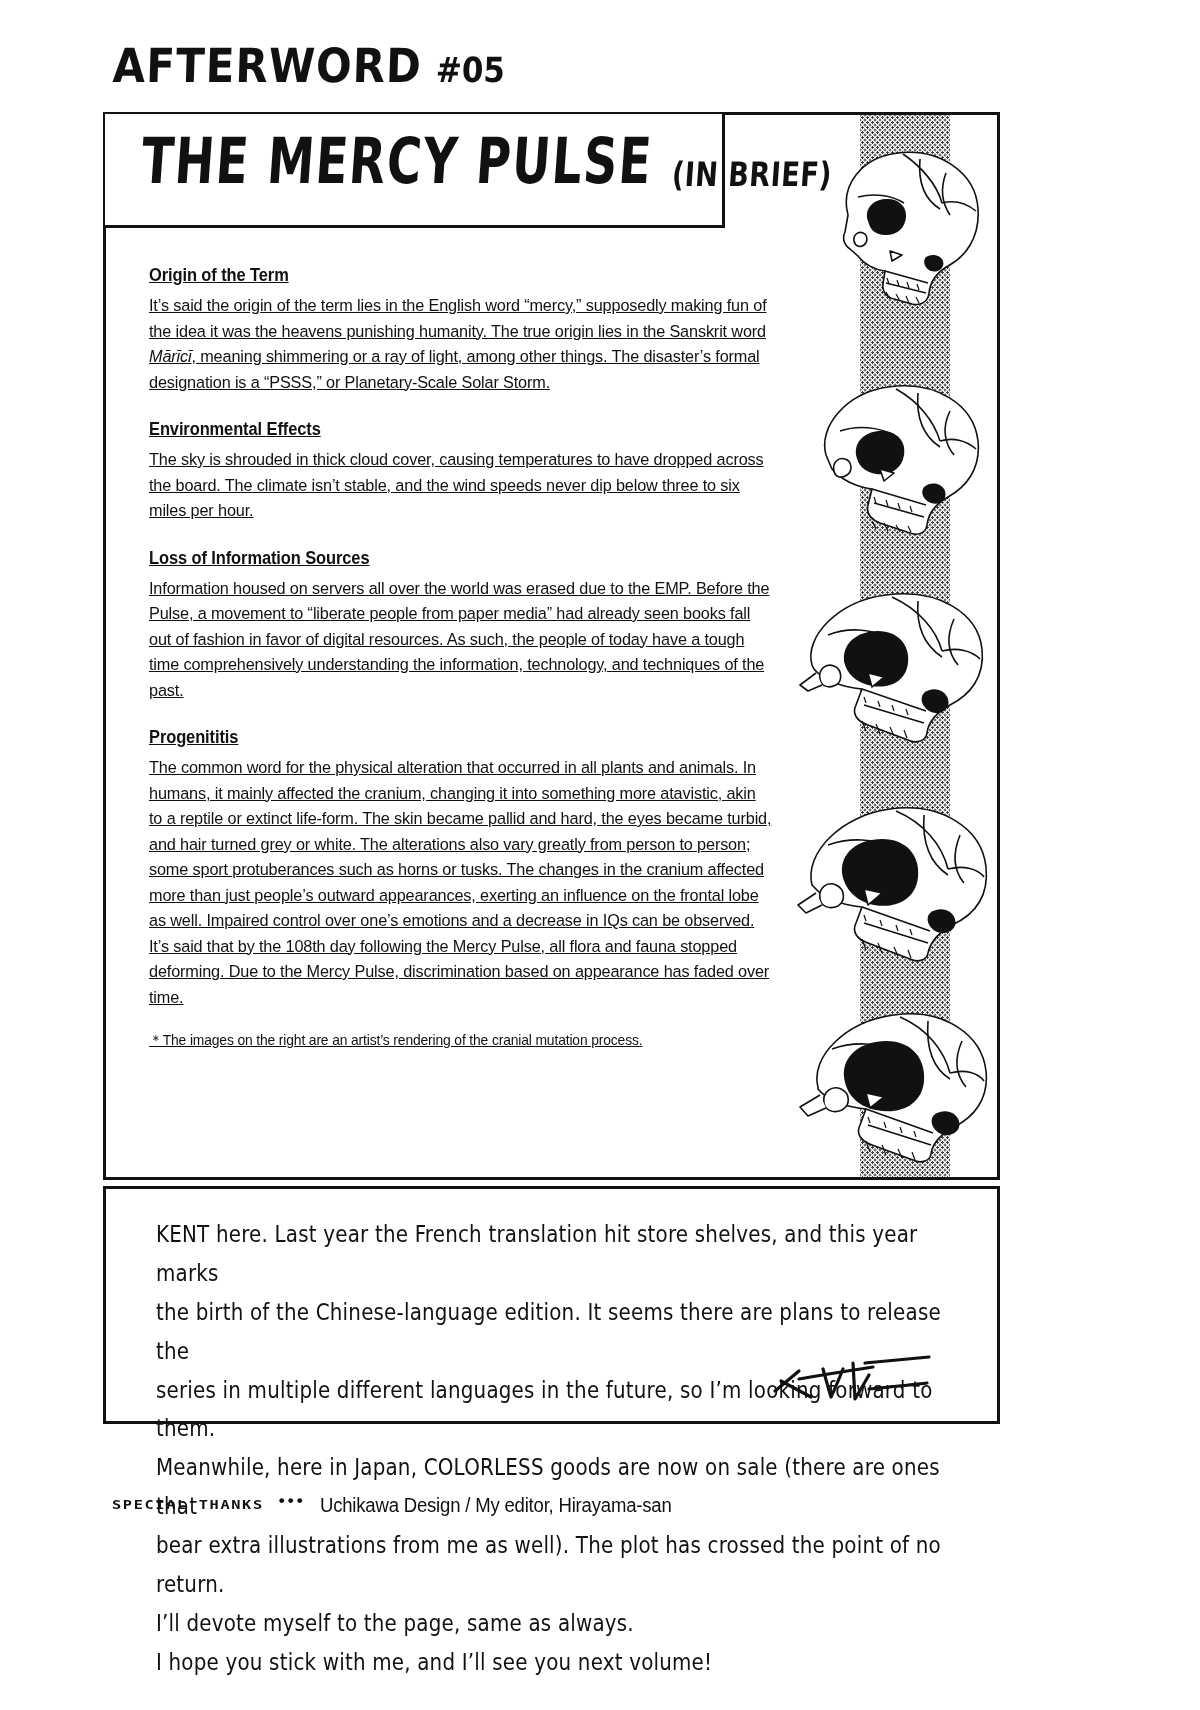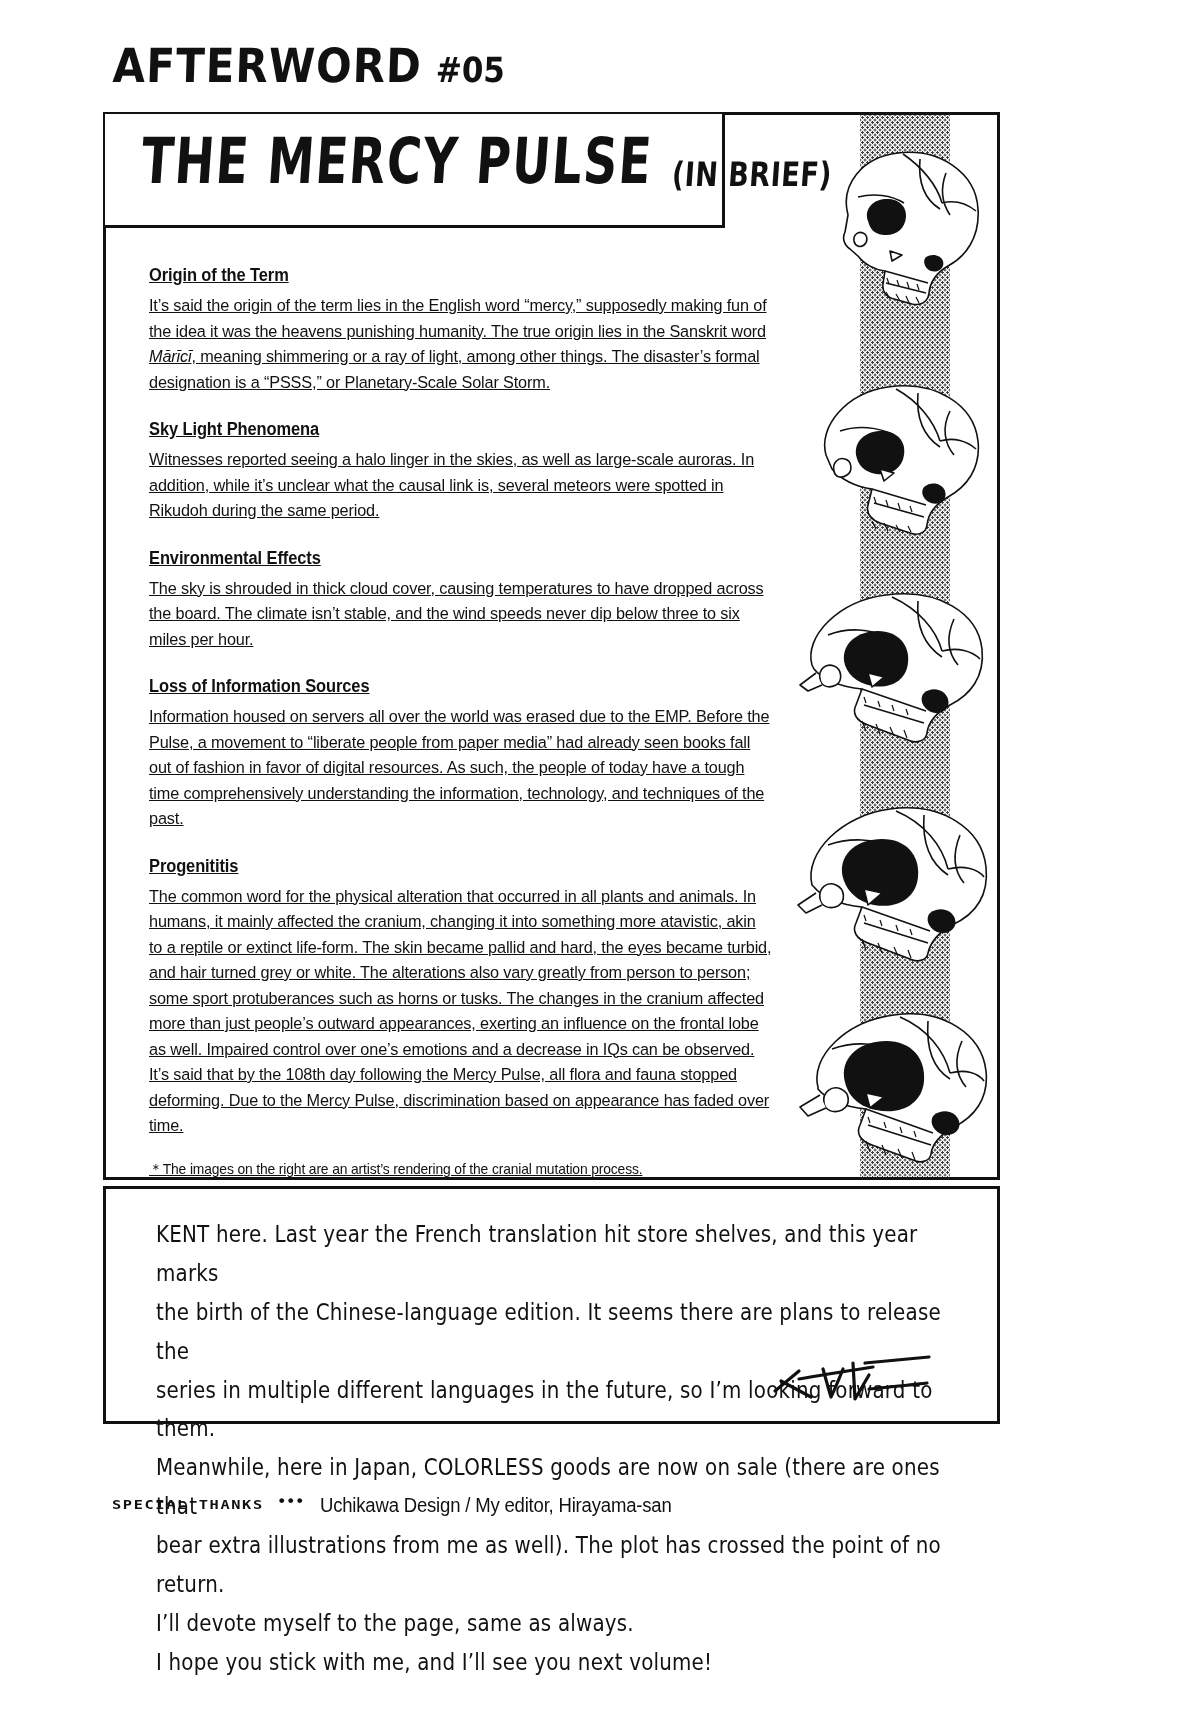--- a/index.html
+++ b/index.html
@@ -323,24 +323,20 @@
       </div>
     </div>
 
     <div class="article">
 
       <div class="sec">
         <h3 class="sec-h">Origin of the Term</h3>
         <p class="sec-p"><span>It’s said the origin of the term lies in the English word “mercy,” supposedly making fun of the idea it was the heavens punishing humanity. The true origin lies in the Sanskrit word </span><em>Mārīcī</em><span>, meaning shimmering or a ray of light, among other things. The disaster’s formal designation is a “PSSS,” or Planetary-Scale Solar Storm.</span></p>
       </div>
 
-      <div class="sec">
-        <h3 class="sec-h">Sky Light Phenomena</h3>
-        <p class="sec-p">Witnesses reported seeing a halo linger in the skies, as well as large-scale auroras. In addition, while it’s unclear what the causal link is, several meteors were spotted in Rikudoh during the same period.</p>
-      </div>
 
       <div class="sec">
         <h3 class="sec-h">Environmental Effects</h3>
         <p class="sec-p">The sky is shrouded in thick cloud cover, causing temperatures to have dropped across the board. The climate isn’t stable, and the wind speeds never dip below three to six miles per hour.</p>
       </div>
 
       <div class="sec">
         <h3 class="sec-h">Loss of Information Sources</h3>
         <p class="sec-p">Information housed on servers all over the world was erased due to the EMP. Before the Pulse, a movement to “liberate people from paper media” had already seen books fall out of fashion in favor of digital resources. As such, the people of today have a tough time comprehensively understanding the information, technology, and techniques of the past.</p>
       </div>

